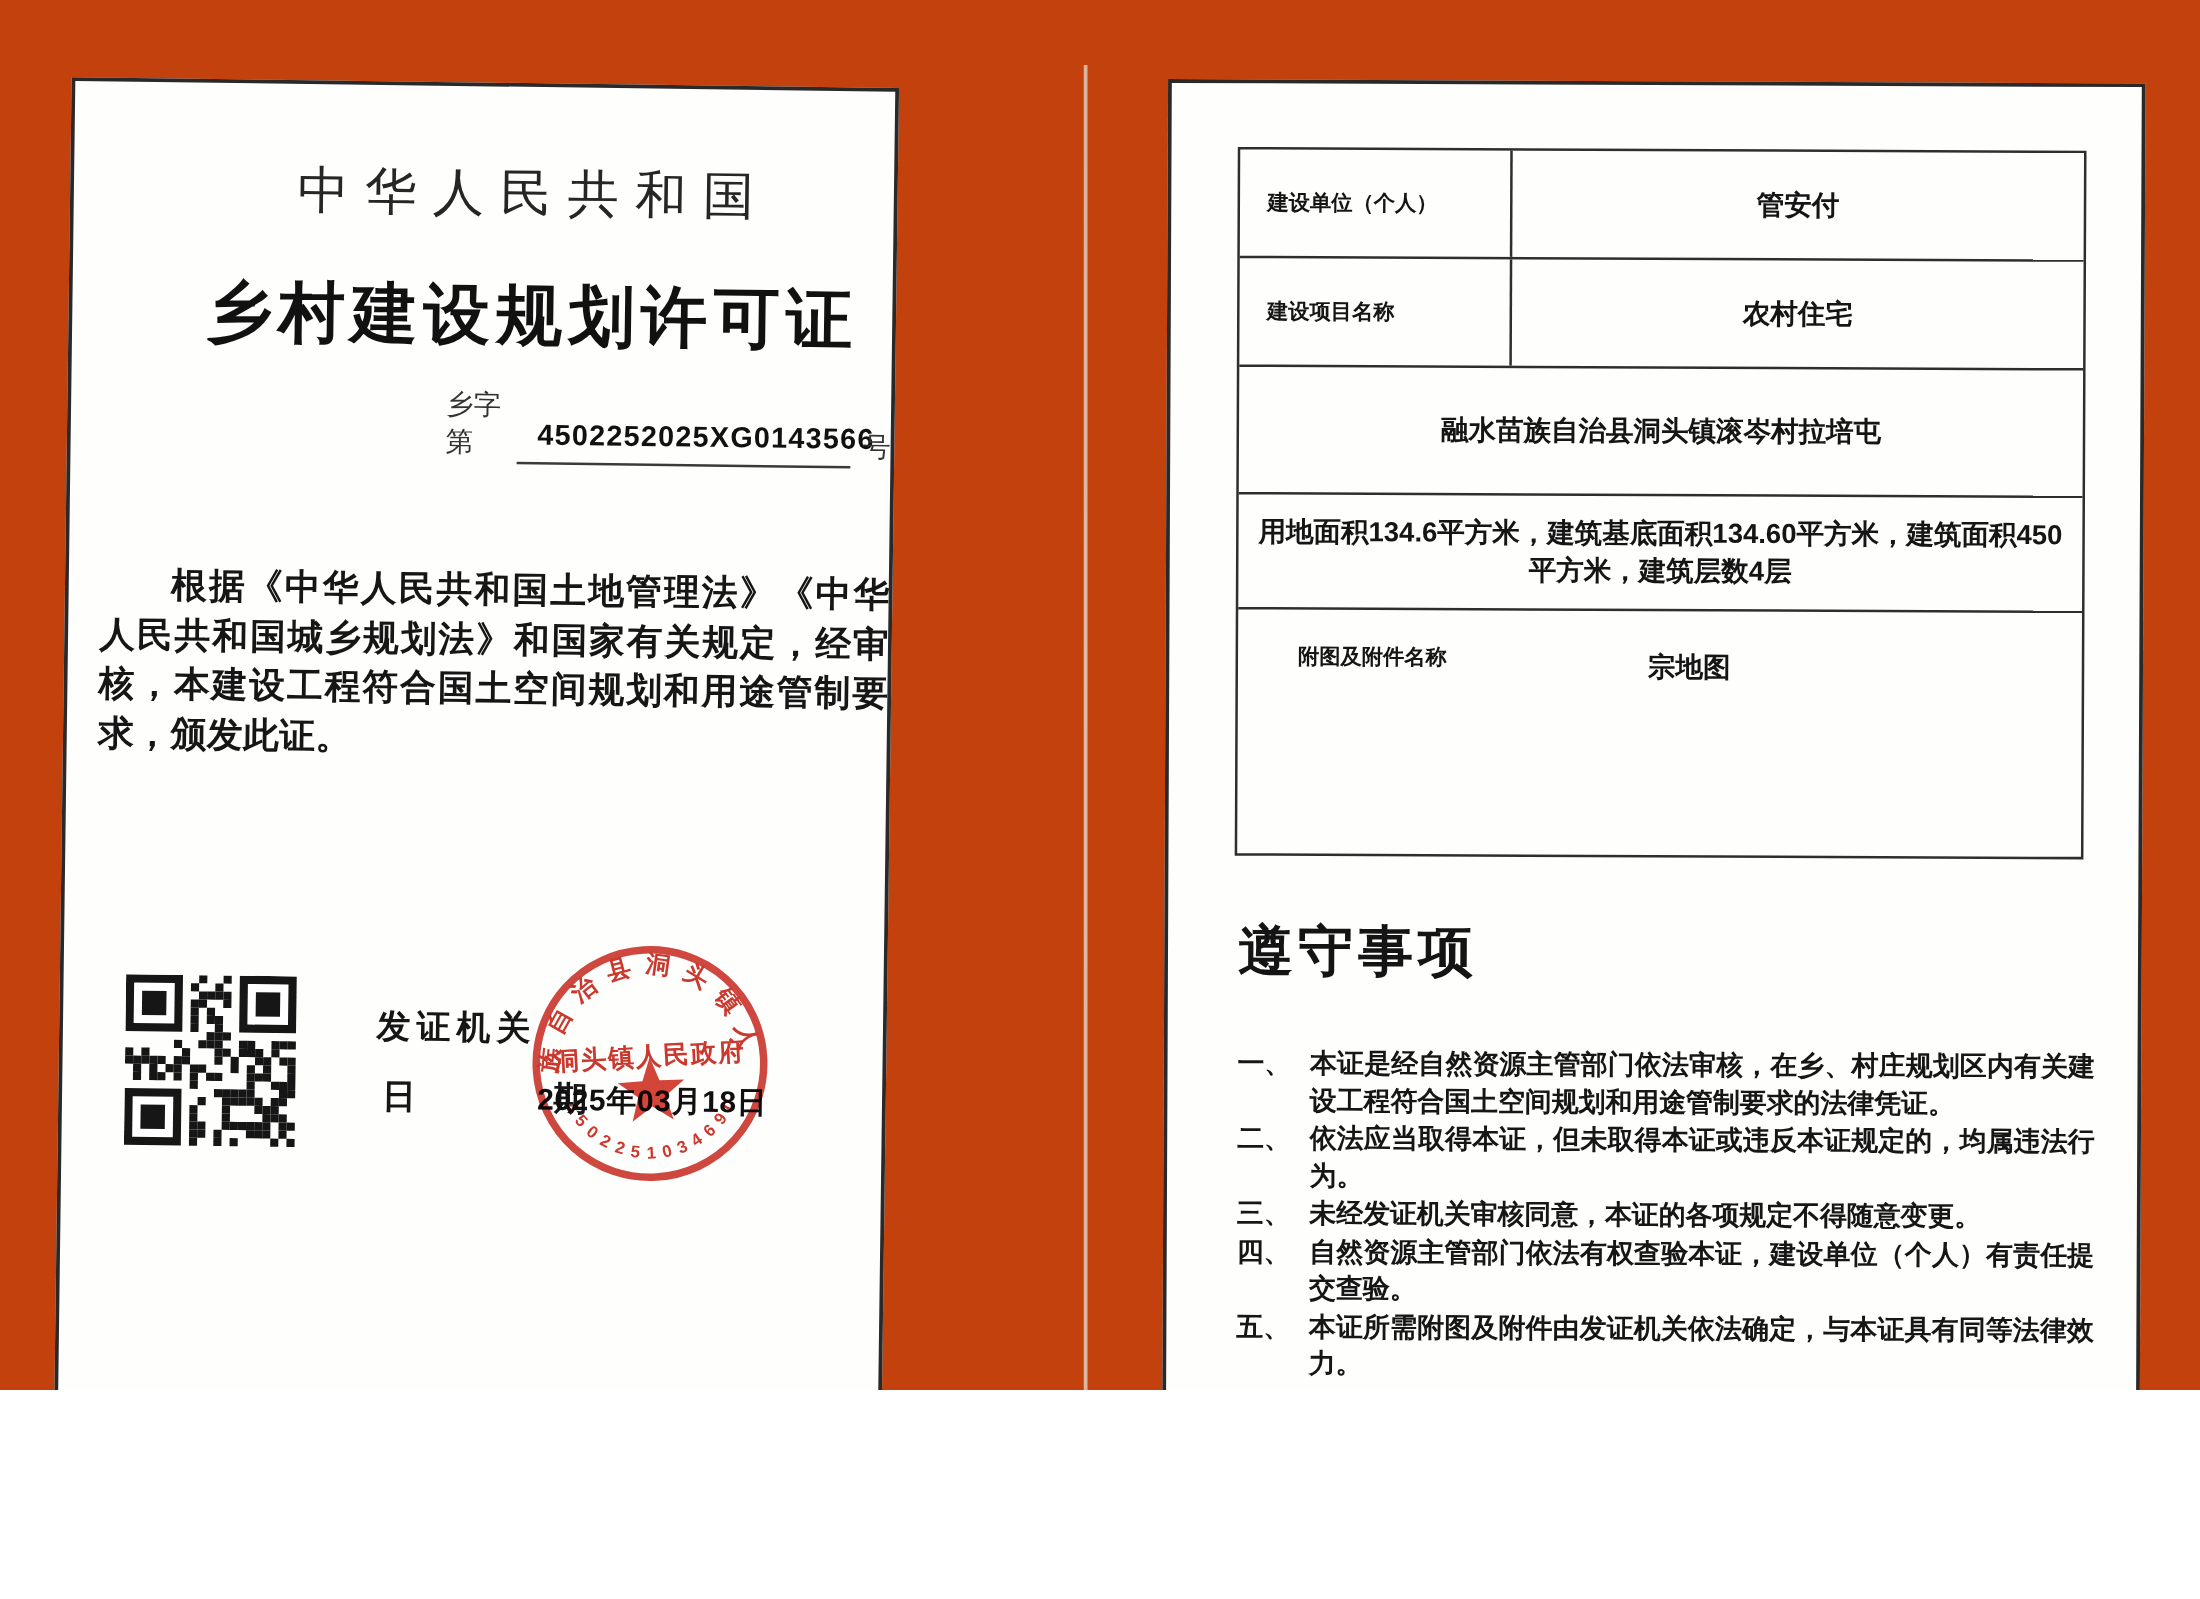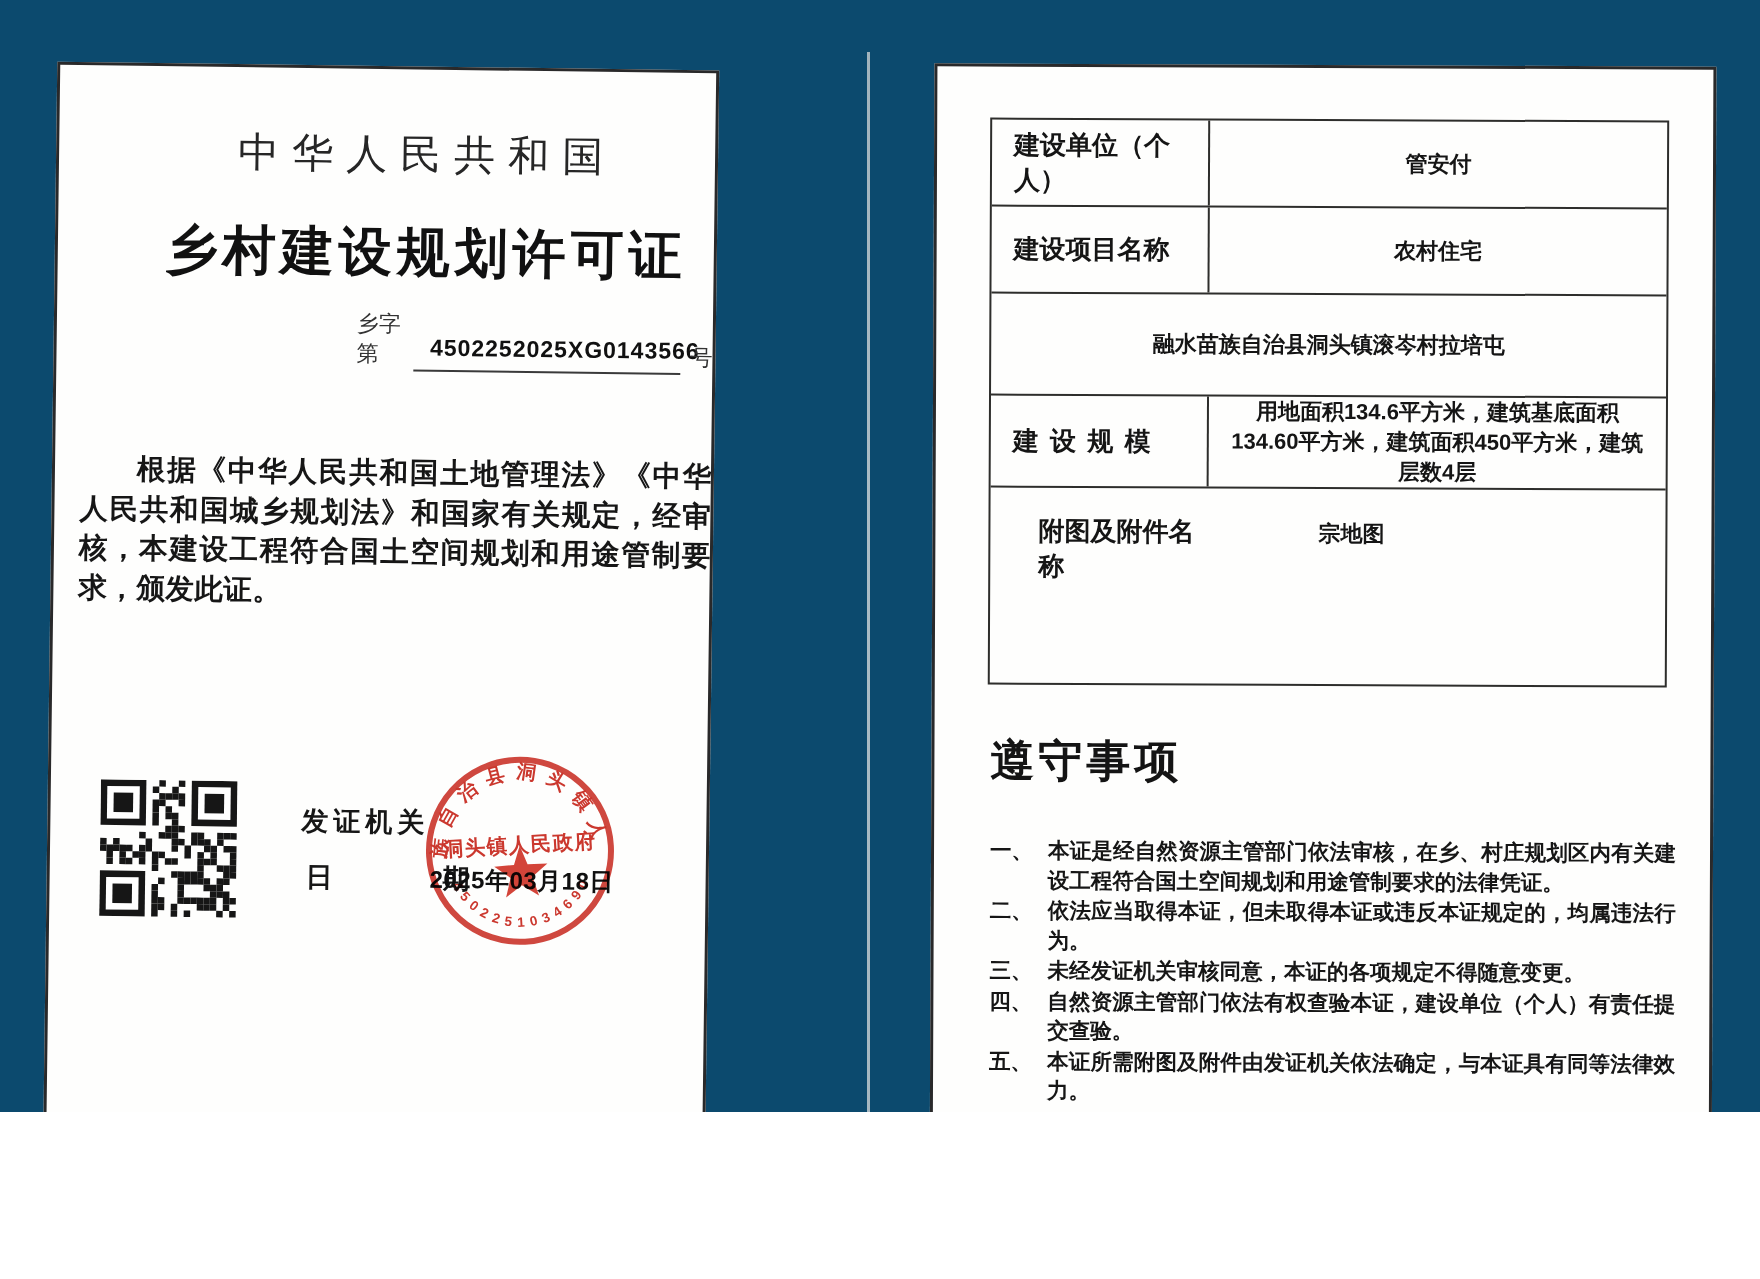--- a/index.html
+++ b/index.html
@@ -1,16 +1,16 @@
 <!DOCTYPE html>
 <html><head>
 <meta charset="utf-8">
 <style>
   html,body{margin:0;padding:0;background:#ffffff;}
-  .canvas{position:relative;width:1760px;height:1112px;background:#0c4a6e;overflow:hidden;
+  .canvas{position:relative;width:1760px;height:1112px;background:#c2410c;overflow:hidden;
           font-family:"Liberation Sans",sans-serif;color:#1b1b1b;}
   .page{position:absolute;background:#fefefd;border:3px solid #29292a;}
   .page-left{left:50px;top:66px;width:656px;height:1106px;transform:rotate(0.75deg);}
   .page-right{left:932px;top:65px;width:776px;height:1122px;transform:rotate(0.25deg);}
 
   .country-title{position:absolute;left:60px;top:58px;width:616px;text-align:center;
     font-family:"Liberation Serif",serif;font-size:41px;letter-spacing:13px;color:#262626;}
   .cert-title{position:absolute;left:60px;top:148px;width:616px;text-align:center;
     font-size:53px;font-weight:700;letter-spacing:5px;color:#111;}
 
@@ -28,21 +28,21 @@
   .date-row{position:absolute;left:256px;top:791px;width:164px;display:flex;justify-content:space-between;
     font-size:27px;font-weight:700;color:#161616;}
   .date-value{position:absolute;left:380px;top:794px;font-size:24px;font-weight:700;color:#101010;letter-spacing:0.5px;}
   .seal{position:absolute;left:370px;top:678px;width:200px;height:205px;mix-blend-mode:multiply;
     transform:rotate(-4deg);opacity:0.93;}
 
   .info-table{position:absolute;left:53px;top:51px;width:675px;border:2.5px solid #2e2e2c;}
   .t-row{display:flex;border-bottom:2.5px solid #2e2e2c;}
   .t-row:last-child{border-bottom:none;}
   .t-label{width:218px;display:flex;align-items:center;padding-left:22px;box-sizing:border-box;
-    border-right:2.5px solid #2e2e2c;font-size:26px;font-weight:700;color:#151515;}
+    border-right:2.5px solid #2e2e2c;font-size:17px;font-weight:700;color:#151515;text-align:center;}
   .t-value{flex:1;display:flex;align-items:center;justify-content:center;text-align:center;
     font-size:22px;font-weight:700;color:#151515;padding:0 14px;line-height:30px;}
   .r1{height:85px;} .r2{height:85px;} .r3{height:100px;} .r4{height:90px;} .r5{height:195px;}
   .r5 .t-label{border-right:none;align-items:flex-start;padding-top:26px;padding-left:48px;}
   .r5 .t-value{align-items:flex-start;justify-content:flex-start;padding-top:30px;padding-left:110px;}
   .spacing-wide{letter-spacing:2px;}
 
   .notes-title{position:absolute;left:56px;top:665px;font-size:44px;font-weight:700;letter-spacing:4px;color:#141414;}
   .notes-list{position:absolute;left:56px;top:770px;width:690px;}
   .note-item{display:flex;margin-bottom:1px;}
@@ -244,21 +244,20 @@
         <div class="t-value">管安付</div>
       </div>
       <div class="t-row r2">
         <div class="t-label">建设项目名称</div>
         <div class="t-value">农村住宅</div>
       </div>
       <div class="t-row r3">
         <div class="t-value">融水苗族自治县洞头镇滚岑村拉培屯</div>
       </div>
       <div class="t-row r4">
-        <div class="t-label spacing-wide">建 设 规 模</div>
         <div class="t-value">用地面积134.6平方米，建筑基底面积134.60平方米，建筑面积450平方米，建筑层数4层</div>
       </div>
       <div class="t-row r5">
         <div class="t-label">附图及附件名称</div>
         <div class="t-value">宗地图</div>
       </div>
     </div>
 
     <div class="notes-title">遵守事项</div>
 

